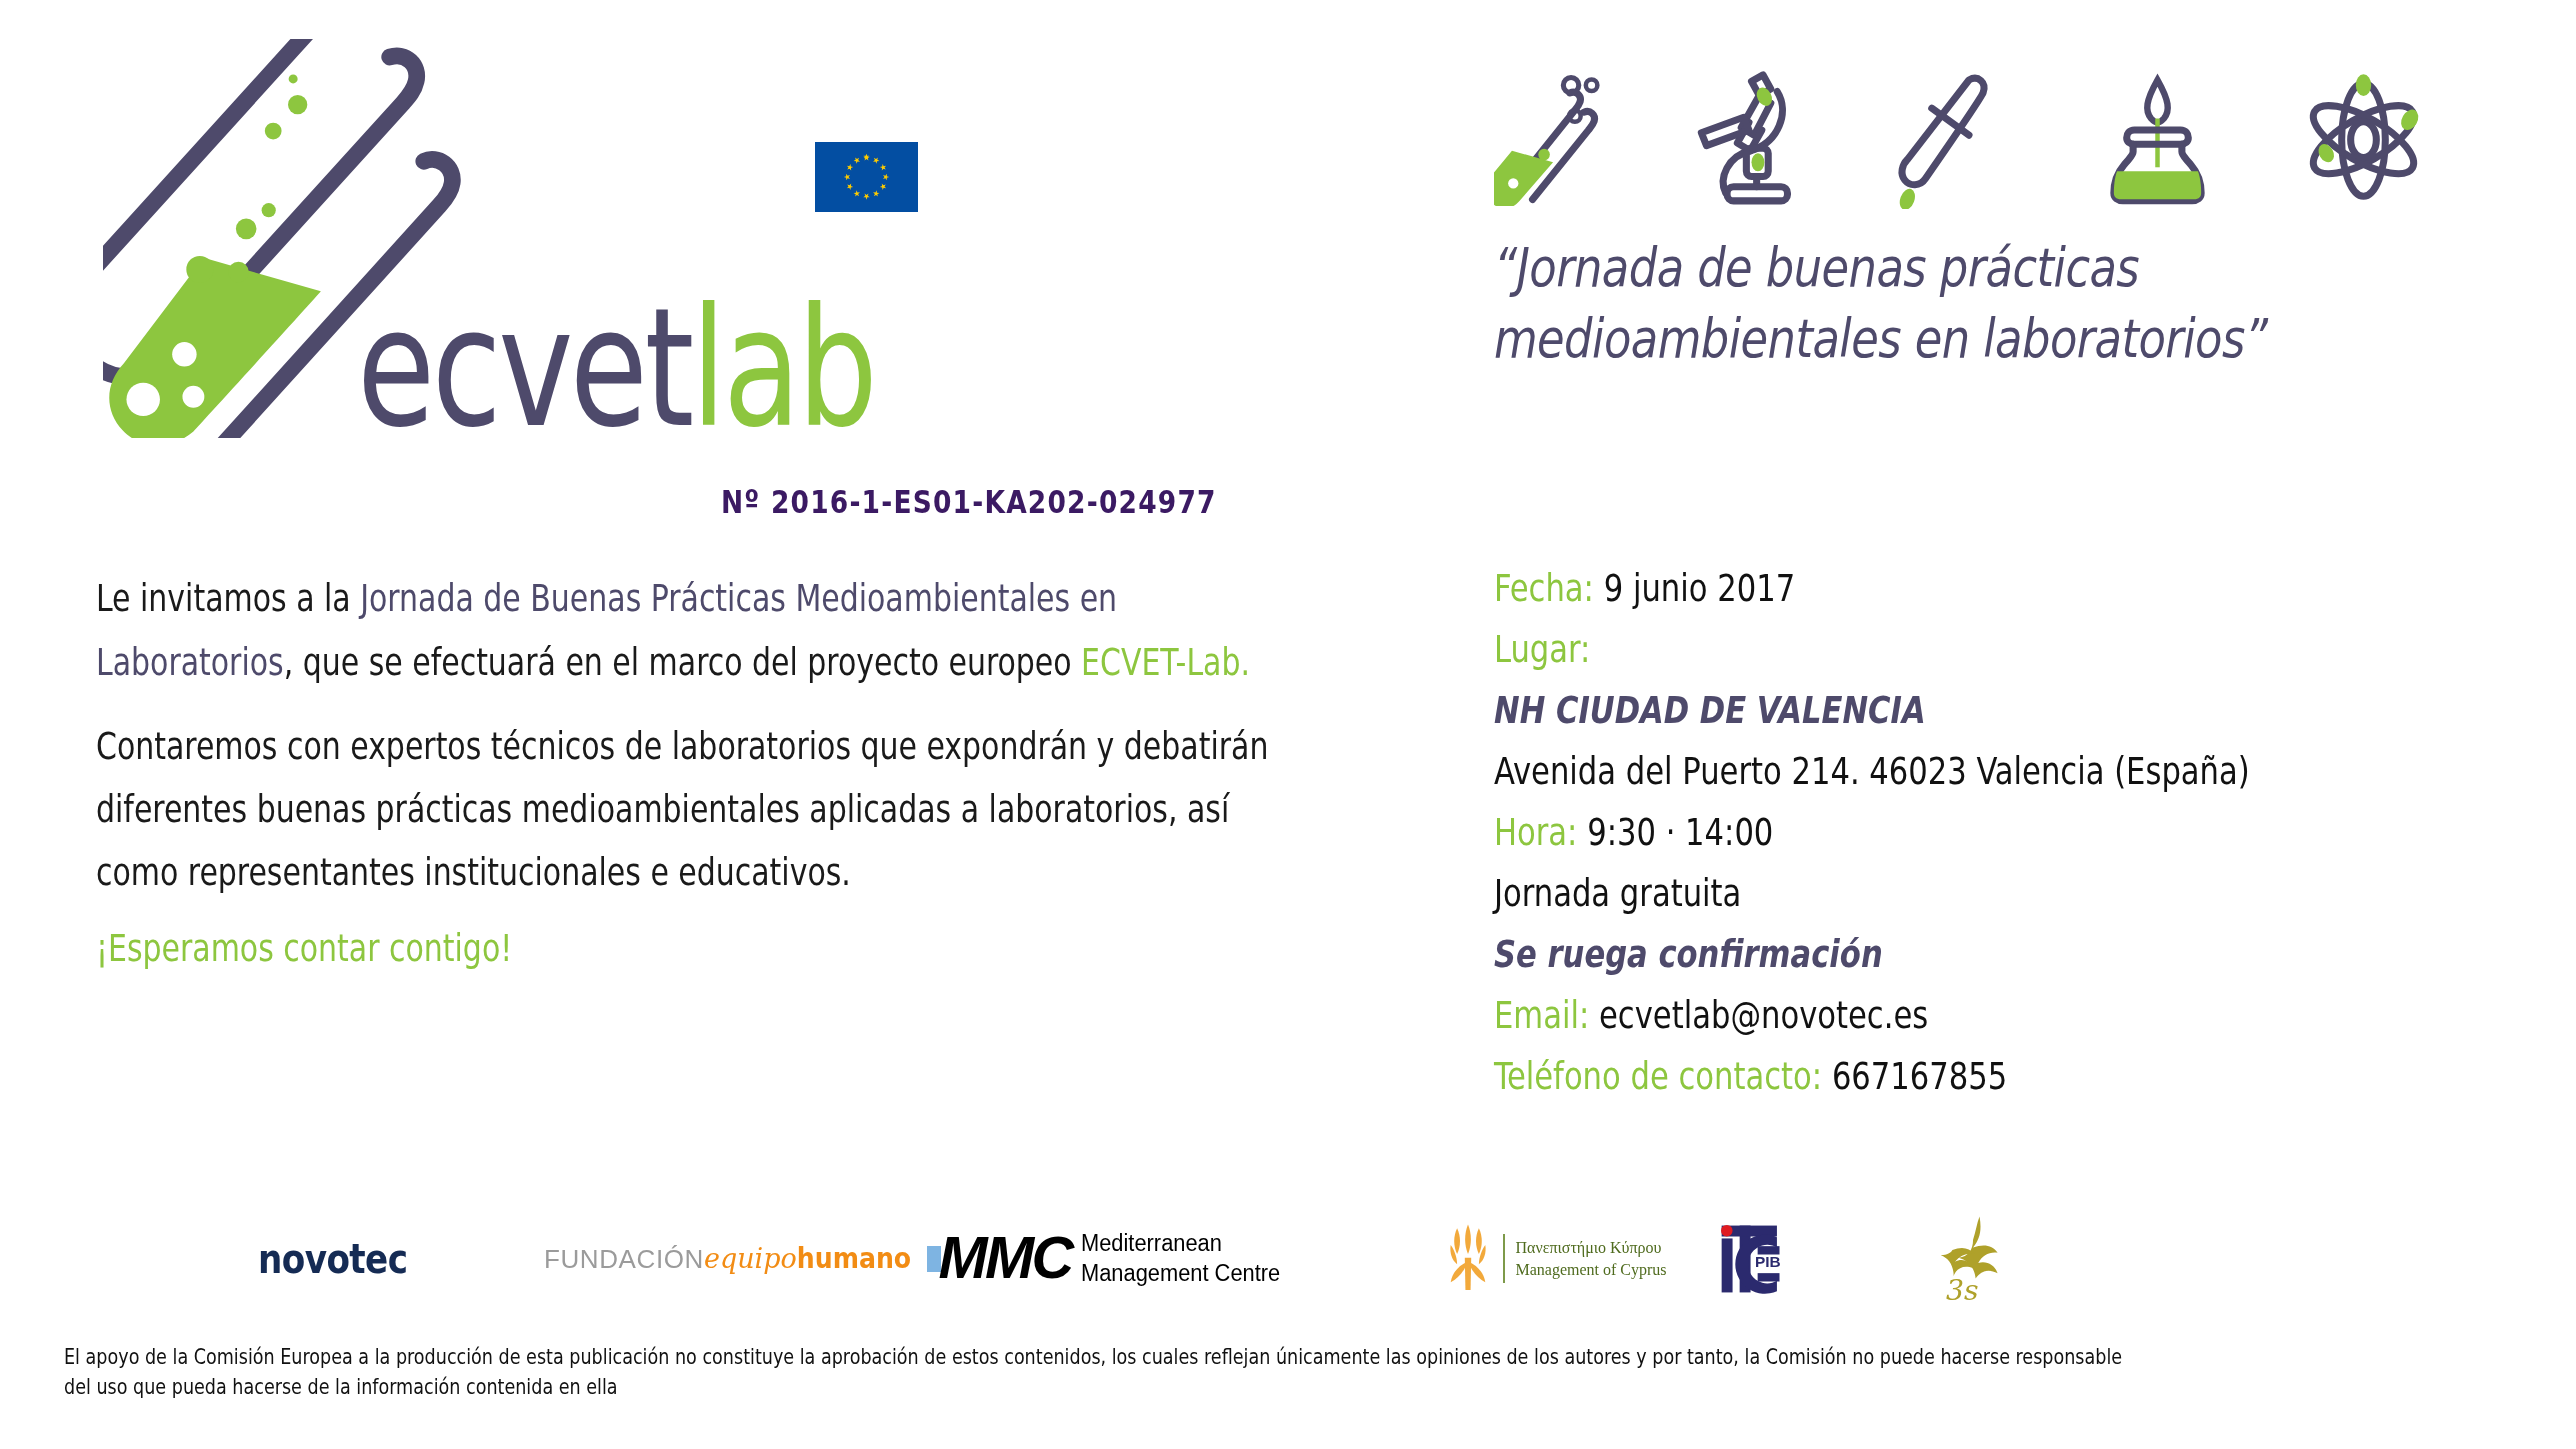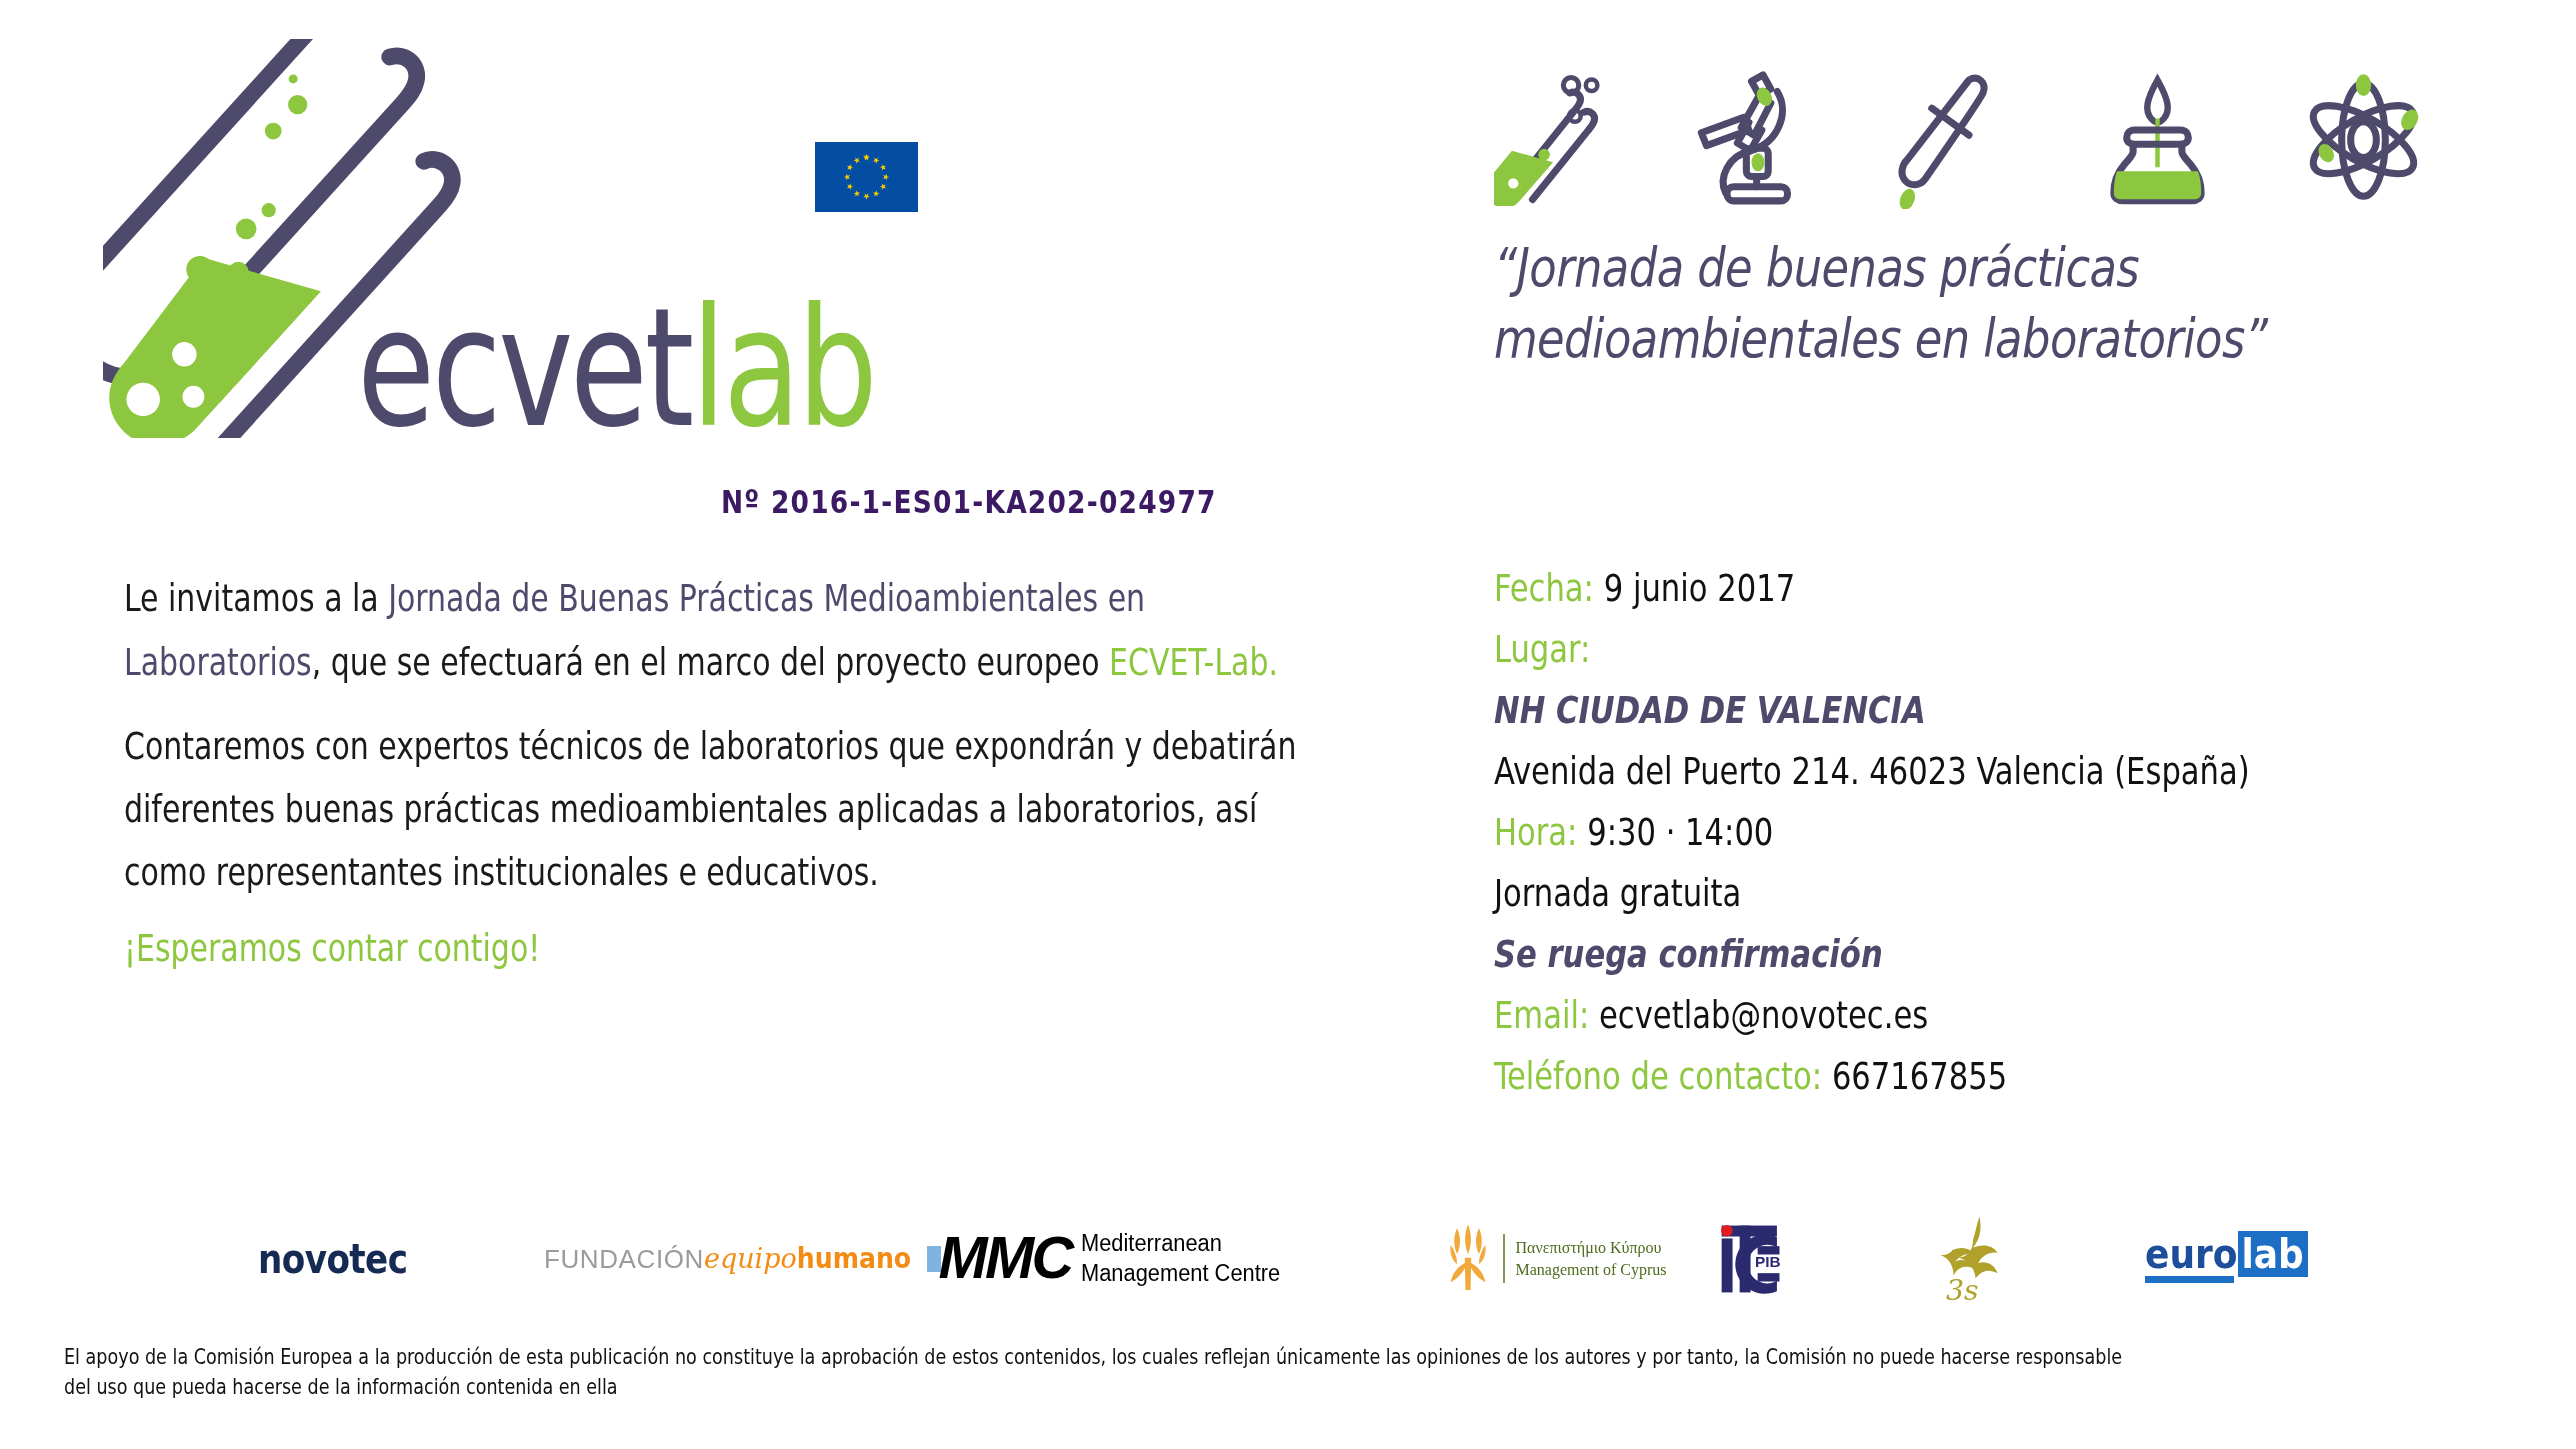--- a/index.html
+++ b/index.html
@@ -35,21 +35,21 @@
   }
   .project-no{
     position:absolute;left:618px;top:444px;
     font-family:"DejaVu Sans Condensed","Liberation Sans",sans-serif;
     font-weight:bold;font-size:32px;color:#3B1A63;
     letter-spacing:1.3px;white-space:nowrap;
     transform:scaleX(0.92);transform-origin:left top;
   }
 
   
-  .left-body{position:absolute;left:124px;top:567px;width:1204px;}
+  .left-body{position:absolute;left:96px;top:567px;width:1204px;}
   .para{
     font-family:"DejaVu Sans Condensed","Liberation Sans",sans-serif;
     font-size:37px;line-height:1.72;color:#1a1a1a;
     transform:scaleX(0.90);transform-origin:left top;
     width:1327px;
     margin:0 0 22px 0;
   }
   .para.tight{line-height:1.70;}
   .c-purple{color:#4E4A6B;}
   .c-green{color:#8DC63F;}
@@ -355,26 +355,20 @@
     <div class="plogo" style="left:1933px">
       <svg width="84" height="97" viewBox="0 0 130 150">
         <g fill="#AFA12A">
           <path d="M72 10 C76 32 72 46 62 58 C78 52 92 54 100 66 C88 64 76 70 70 82 C84 78 96 86 100 98 C86 90 74 94 66 106 C64 88 54 78 40 74 C54 72 62 62 62 46 C66 34 68 20 72 10 Z"></path>
           <path d="M30 62 C44 56 56 58 64 68 C52 66 42 70 34 80 C44 74 58 78 62 90 C48 84 36 90 32 102 C32 86 24 74 12 70 C22 70 28 66 30 62 Z"></path>
         </g>
         <text x="20" y="140" font-family="DejaVu Serif, serif" font-style="italic" font-size="44" fill="#AFA12A">3s</text>
       </svg>
     </div>
 
-    <div class="plogo" style="left:2145px;flex-direction:column;align-items:flex-start;justify-content:center">
-      <div class="eurolab">
-        <span class="e1">euro</span><span class="e2">lab</span>
-      </div>
-      <div class="eurolab-ul"></div>
-    </div>
   </div>
 
   <div class="disclaimer">
     <div>El apoyo de la Comisión Europea a la producción de esta publicación no constituye la aprobación de estos contenidos, los cuales reflejan únicamente las opiniones de los autores y por tanto, la Comisión no puede hacerse responsable</div>
     <div>del uso que pueda hacerse de la información contenida en ella</div>
   </div>
 
 </div>
 
 

